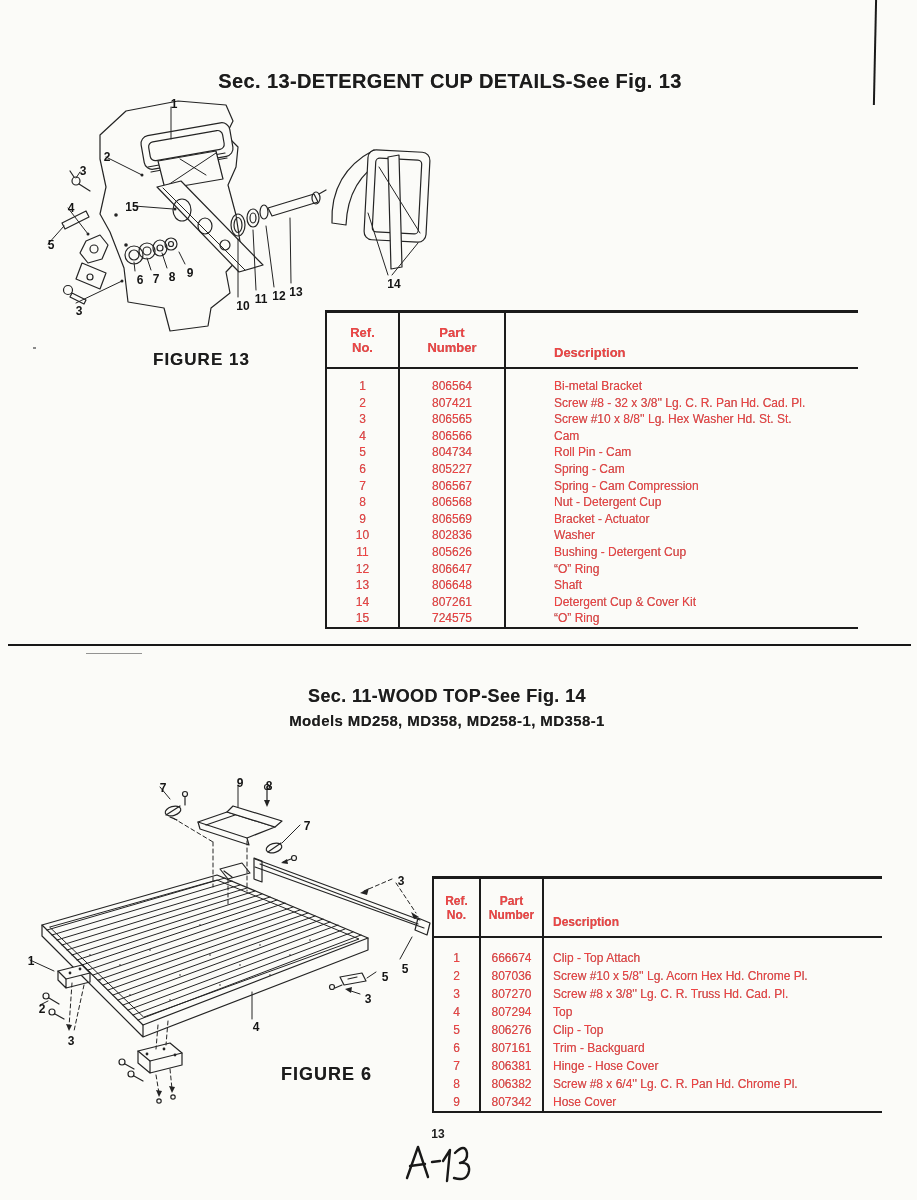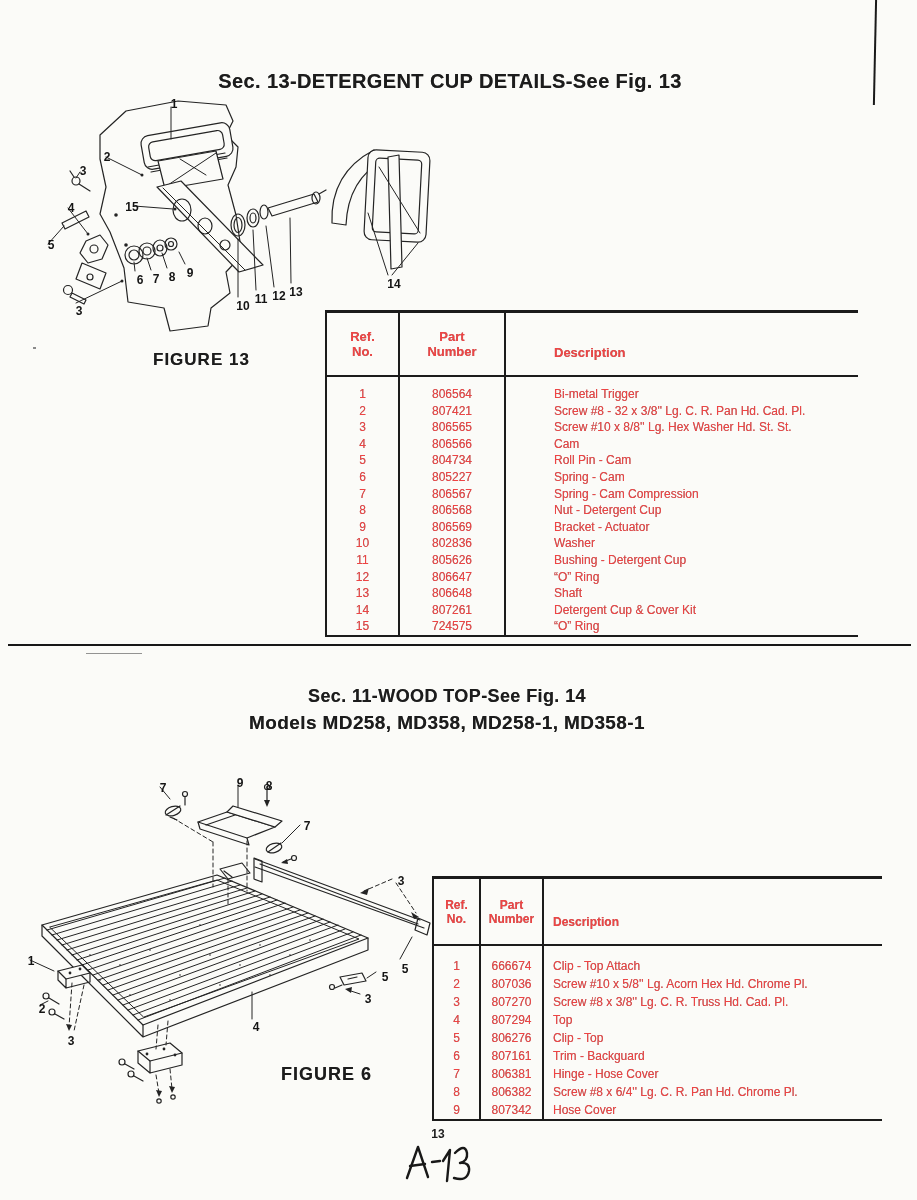--- a/index.html
+++ b/index.html
@@ -4,40 +4,40 @@
 <style>
   html,body{margin:0;padding:0;}
   body{width:917px;height:1200px;position:relative;background:#fbfbf8;overflow:hidden;
        font-family:"Liberation Sans",sans-serif;color:#1c1c1c;}
   .abs{position:absolute;}
   .scan-edge{left:874px;top:-2px;width:2px;height:107px;background:#1a1a1a;transform:rotate(1.2deg);}
   .sec-title{left:0;width:900px;text-align:center;font-weight:bold;letter-spacing:.4px;
              text-shadow:0 0 .5px rgba(0,0,0,.55);}
   .t-sec13{top:70px;font-size:20px;}
   .t-sec14{top:686px;font-size:18px;width:894px;}
-  .t-models{top:712px;font-size:19px;width:894px;}
+  .t-models{top:712px;font-size:15px;width:894px;}
   .fig-label{font-weight:bold;letter-spacing:1px;text-shadow:0 0 .5px rgba(0,0,0,.5);}
   .fl13{left:123px;top:350px;font-size:17px;margin-left:30px;}
   .fl14{left:281px;top:1064px;font-size:18px;}
   .figure{position:absolute;}
   .fig13{left:30px;top:95px;width:420px;height:262px;}
   .fig14{left:10px;top:765px;width:435px;height:340px;}
   .figure svg{position:absolute;left:0;top:0;}
   svg .s{stroke:#242424;stroke-width:1.2;fill:none;stroke-linejoin:round;stroke-linecap:round;}
   svg .w{fill:#fbfbf8;}
   svg .k{fill:#242424;stroke:none;}
   svg .thin{stroke-width:1;}
   svg .dash{stroke-dasharray:4 3;stroke-width:1;}
   .co{position:absolute;width:18px;margin-left:-9px;text-align:center;
       font-size:12px;font-weight:bold;line-height:1;color:#141414;}
   .parts-table{position:absolute;border-collapse:collapse;color:#ef4444;
                text-shadow:0 0 .4px rgba(0,0,0,.45);}
   .parts-table th,.parts-table td{padding:0;font-weight:normal;}
   .parts-table thead th{border-top:3px solid #1b1b1b;border-bottom:2px solid #1b1b1b;font-weight:bold;}
-  .parts-table th.c-desc{text-align:left;vertical-align:bottom;padding-bottom:15px;}
+  .parts-table th.c-desc{text-align:left;vertical-align:bottom;padding-bottom:7px;}
   .parts-table td.ref{text-align:center;}
   .parts-table td.part{text-align:center;}
   .t1{left:325px;top:310px;width:533px;border-left:2.5px solid #1b1b1b;border-bottom:2.5px solid #1b1b1b;}
   .t1 thead th{height:47px;font-size:13px;}
   .t1 th.c-ref,.t1 td.ref{width:71px;border-right:2px solid #1b1b1b;}
   .t1 th.c-part,.t1 td.part{width:104px;border-right:2px solid #1b1b1b;}
   .t1 td{font-size:12px;line-height:16.6px;}
   .t1 tbody tr:first-child td{padding-top:9px;}
   .t1 td.desc,.t1 th.c-desc{padding-left:48px;}
   .t2{left:432px;top:876px;width:450px;border-left:2px solid #1b1b1b;border-bottom:2.5px solid #1b1b1b;}
@@ -146,21 +146,21 @@
           <div>Part</div>
           <div>Number</div>
         </th>
       <th class="c-desc">Description</th>
     </tr>
   </thead>
   <tbody>
     <tr>
         <td class="ref">1</td>
         <td class="part">806564</td>
-        <td class="desc">Bi-metal Trigger</td>
+        <td class="desc">Bi-metal Bracket</td>
       </tr>
     <tr>
         <td class="ref">2</td>
         <td class="part">807421</td>
         <td class="desc">Screw #8 - 32 x 3/8'' Lg. C. R. Pan Hd. Cad. Pl.</td>
       </tr>
     <tr>
         <td class="ref">3</td>
         <td class="part">806565</td>
         <td class="desc">Screw #10 x 8/8'' Lg. Hex Washer Hd. St. St.</td>

